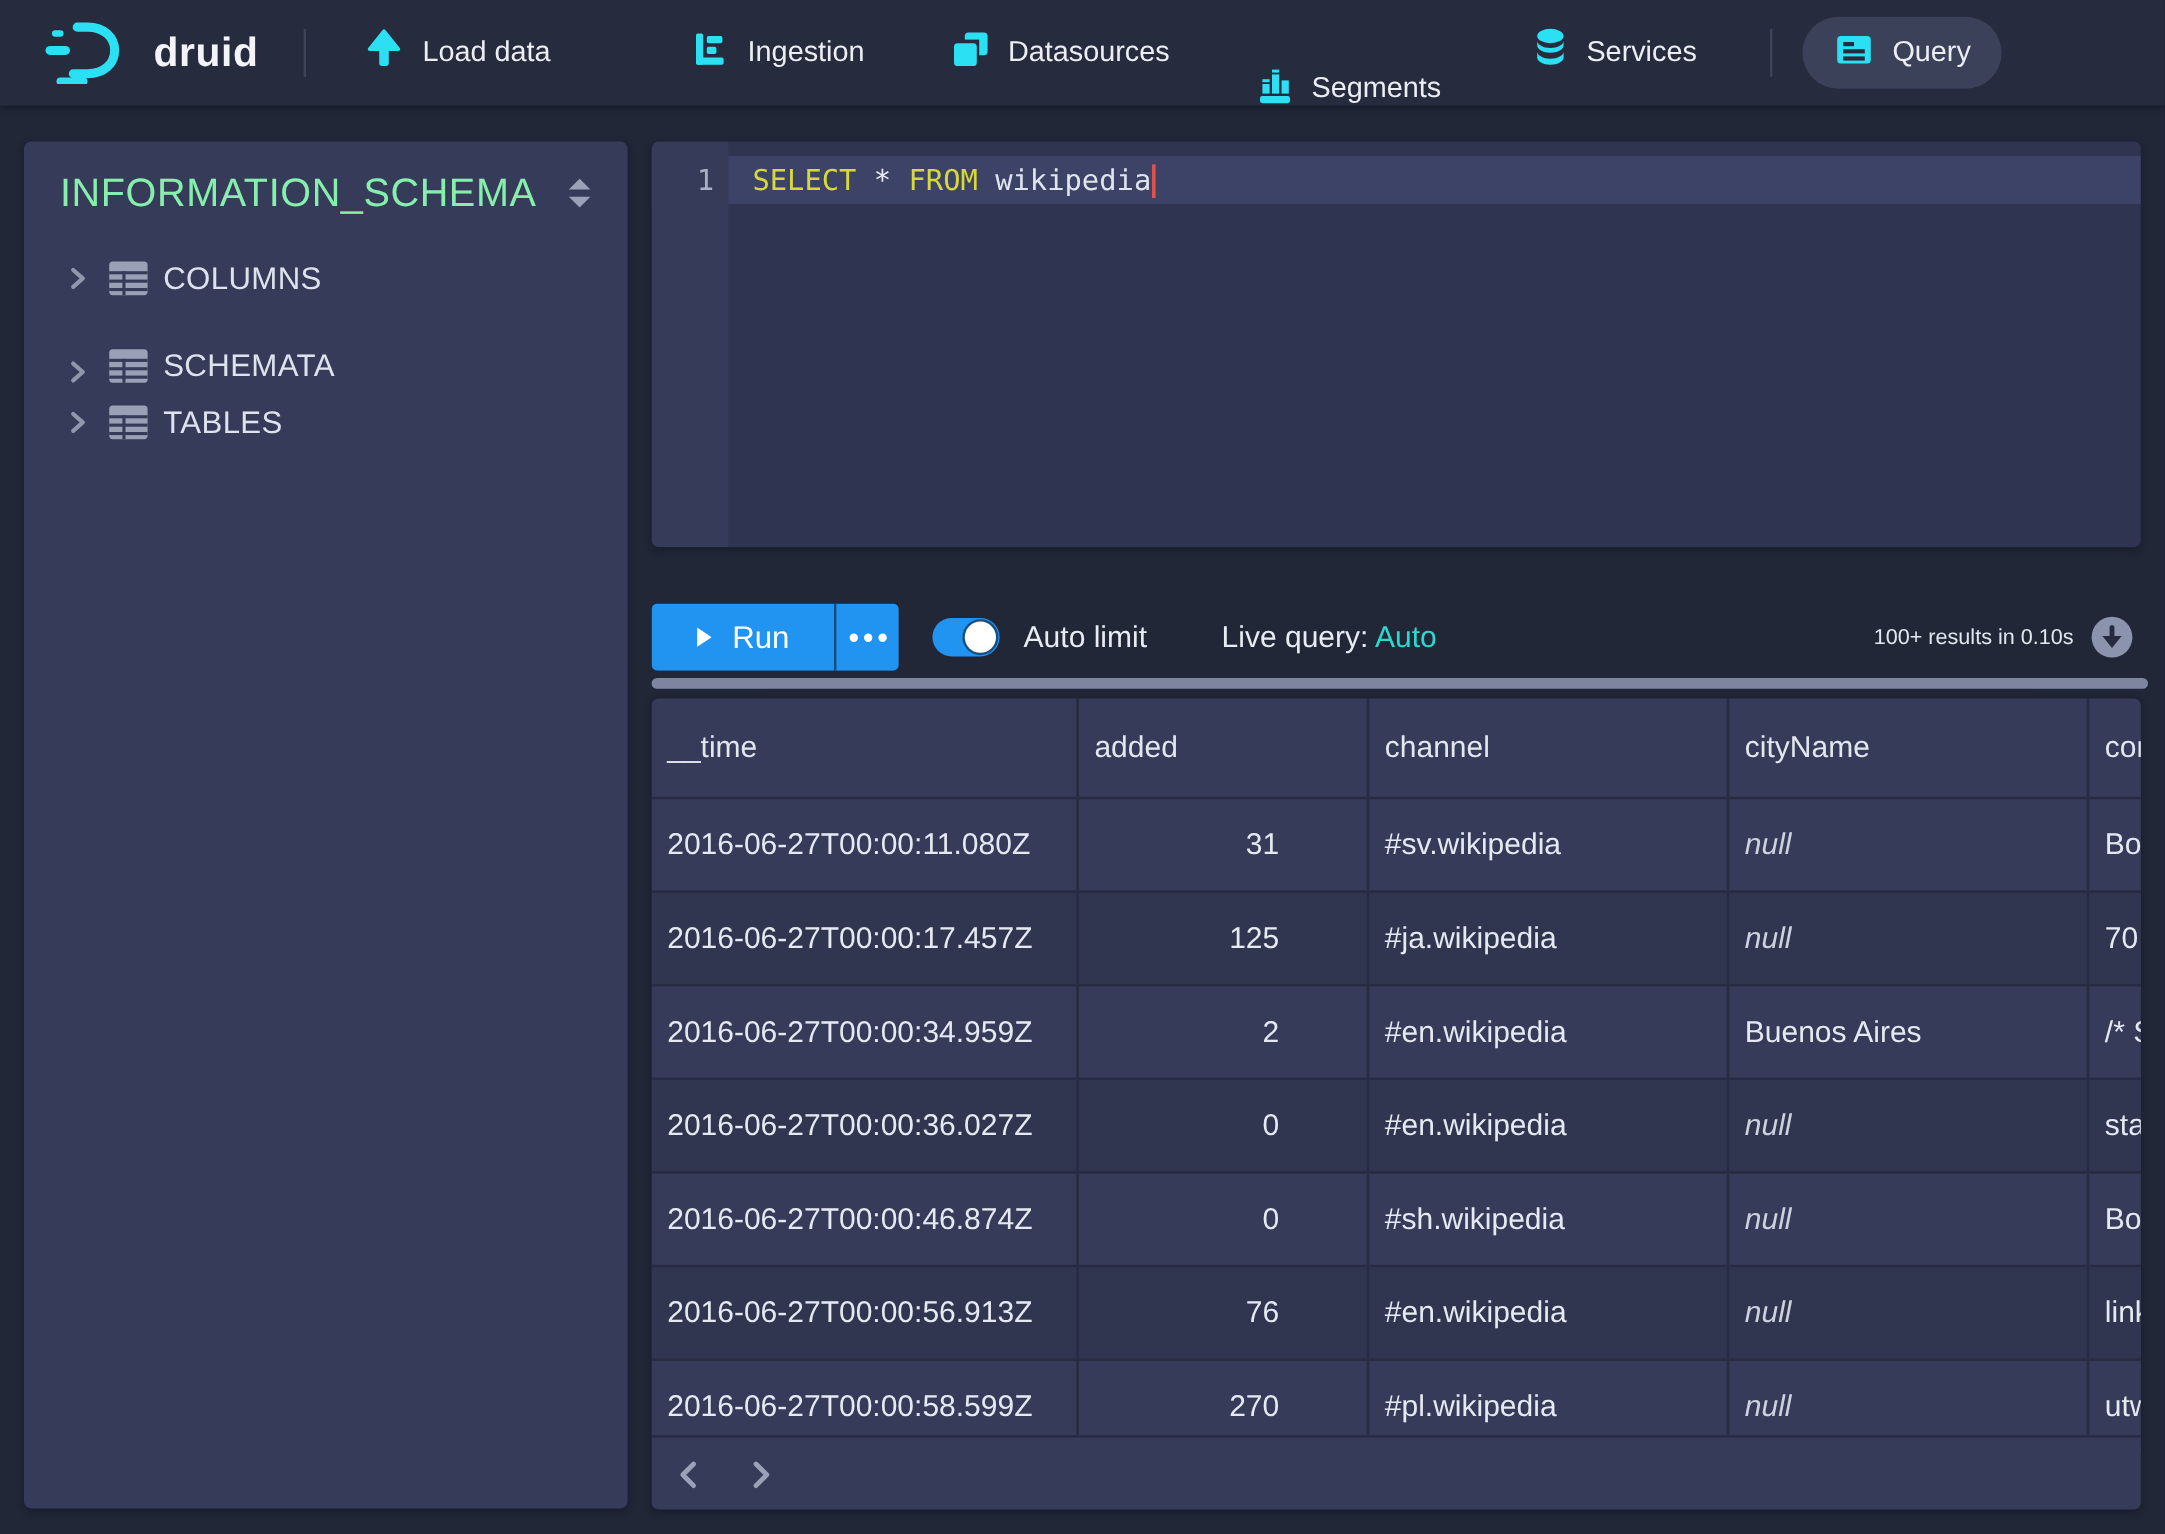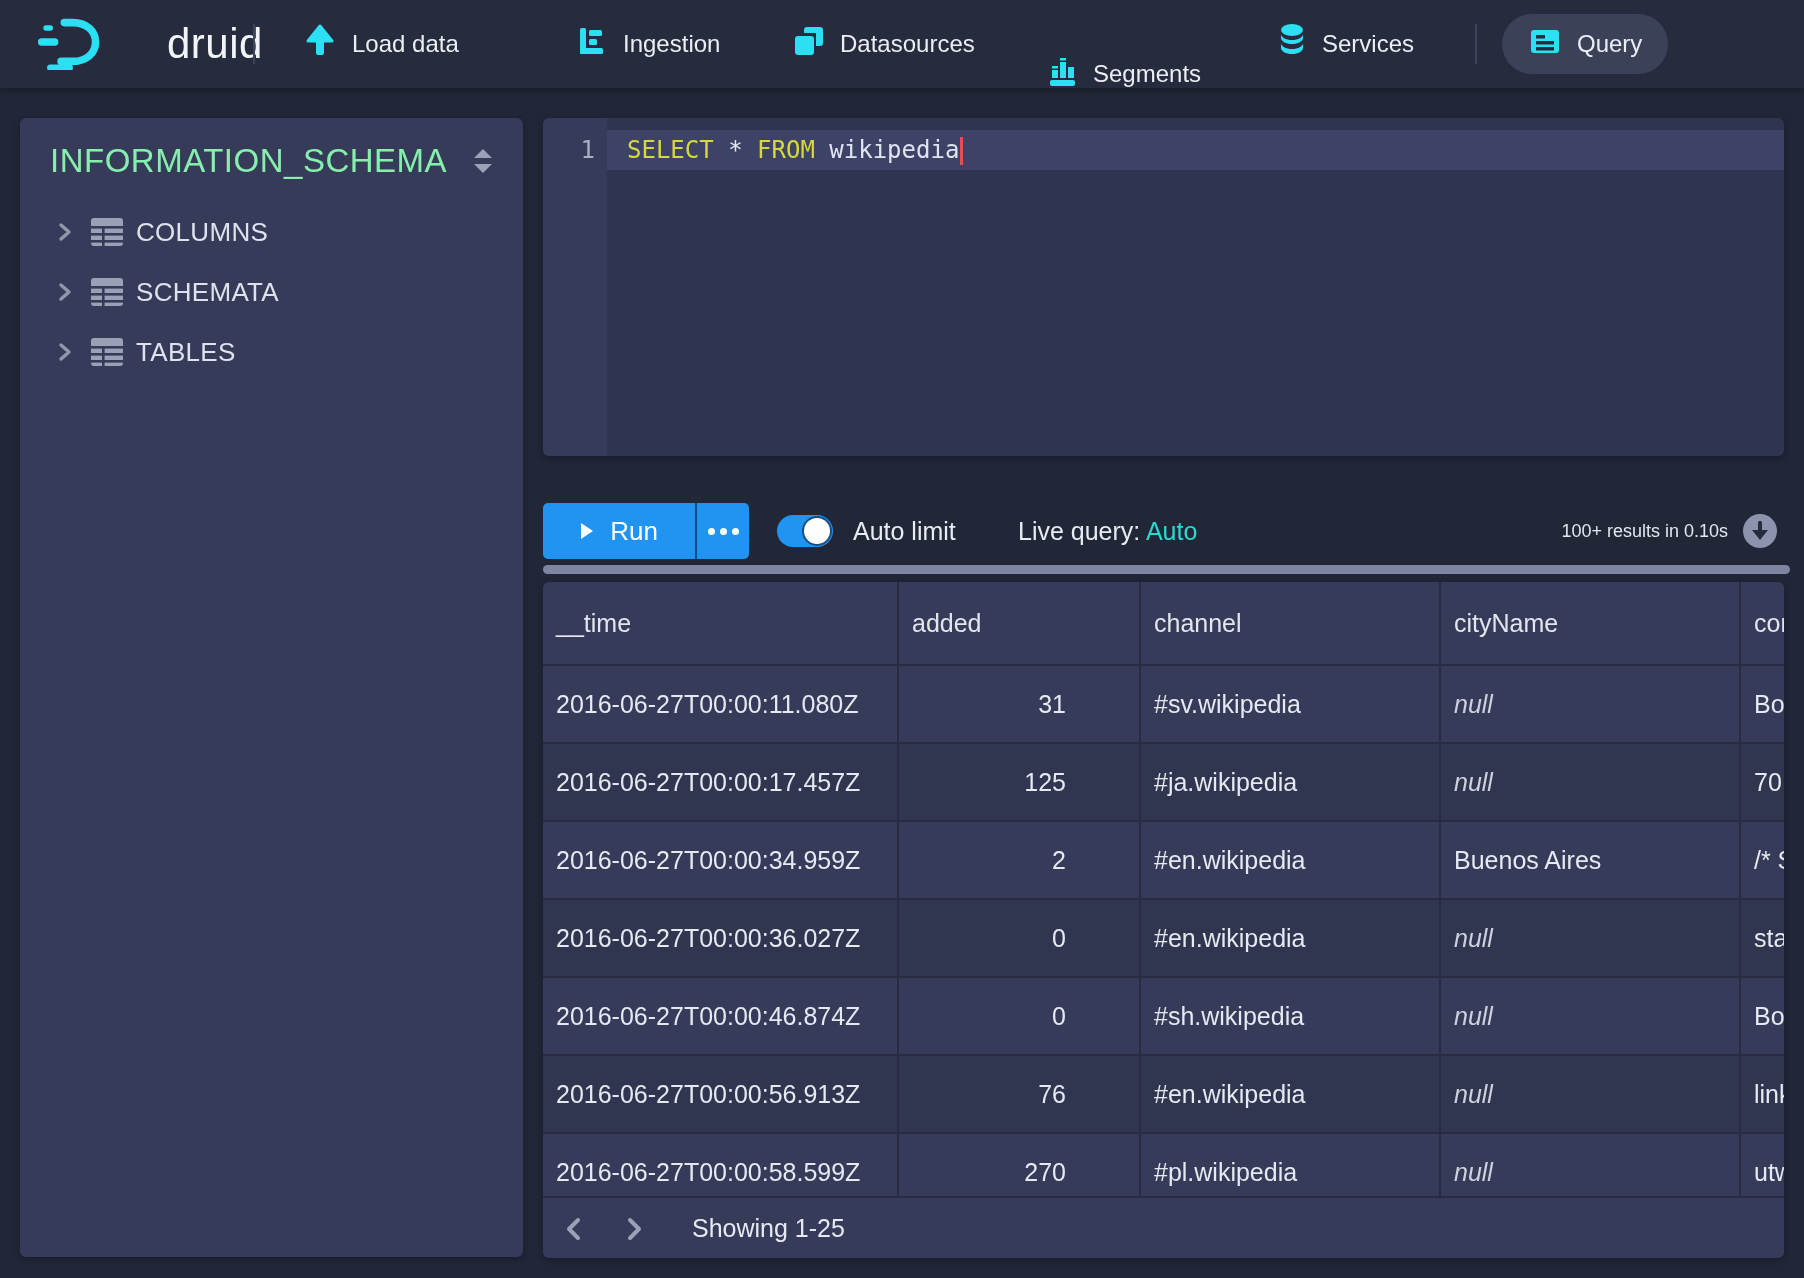--- a/index.html
+++ b/index.html
@@ -7,36 +7,36 @@
   .app {
     position:relative; width:1804px; height:1278px; overflow:hidden;
     background:#222738;
     font-family:"Liberation Sans","DejaVu Sans",sans-serif;
     color:#e6e9f1;
   }
   
   .navbar { position:absolute; left:0; top:0; width:1804px; height:88px;
     background:#262b3e; box-shadow:0 2px 5px rgba(12,16,28,.55); z-index:5; }
   .brand { position:absolute; left:36px; top:0; height:88px; display:flex; align-items:center; gap:16px; cursor:pointer; }
-  .brand-text { font-size:42px; font-weight:400; color:#f2f4f8; letter-spacing:.5px;margin-left:39px; }
+  .brand-text { font-size:34px; font-weight:700; color:#f2f4f8; letter-spacing:.5px; }
   .nav-sep { position:absolute; top:24px; width:2px; height:40px; background:#3d4359; }
   #sep1 { left:253px; } #sep2 { left:1475px; }
   .nav-item { position:absolute; top:0; height:88px; display:flex; align-items:center; gap:15px;
     font-size:24px; color:#eceef4; cursor:pointer; white-space:nowrap; }
   #nav-load { left:303px; } #nav-ingestion { left:576px; } #nav-datasources { left:793px; }
   #nav-segments { left:1046px;margin-top:30px; } #nav-services { left:1277px; }
   .nav-item.active { left:1502px; top:14px; height:60px; padding:0 26px; background:#3a4159; border-radius:30px; }
   
   .panel { position:absolute; background:#353b58; border-radius:6px; box-shadow:0 2px 6px rgba(10,14,26,.45); }
   
   .sidebar { left:20px; top:118px; width:503px; height:1139px; }
   .schema-title { position:absolute; left:30px; top:24px; font-size:33px; color:#86efac; letter-spacing:.5px; }
   .sort-toggle { position:absolute; left:448px; top:28px; width:30px; height:30px; cursor:pointer; display:flex; align-items:center; justify-content:center; }
   .tree-item { position:absolute; left:24px; width:440px; height:56px; display:flex; align-items:center; gap:0; cursor:pointer; }
-  #tree-0 { top:86px; } #tree-1 { top:146px; } #tree-2 { top:206px; }
+  #tree-0 { top:86px; } #tree-1 { top:146px;align-items:flex-end; } #tree-2 { top:206px; }
   .tree-chev { width:40px; display:flex; justify-content:center; }
   .tree-ic   { width:52px; display:flex; justify-content:flex-start; padding-left:6px; }
   .tree-label { font-size:26px; color:#dde2ec; letter-spacing:.3px; }
   
   .editor { left:543px; top:118px; width:1241px; height:338px; background:#2f3550; overflow:hidden; }
   .gutter { position:absolute; left:0; top:0; width:64px; height:100%; background:#353b58; }
   .active-line { position:absolute; left:0; top:12px; width:100%; height:40px; background:#3d4366; }
   .line-num { position:absolute; left:0; top:12px; width:52px; height:40px; line-height:40px; text-align:right;
     font-family:"DejaVu Sans Mono","Liberation Mono",monospace; font-size:24px; color:#a9b0c4; }
   .code-line { position:absolute; left:84px; top:12px; height:40px; line-height:40px;
@@ -362,17 +362,16 @@
       <div class="pager-btn" id="pager-prev">
         <svg width="22" height="24" viewBox="0 0 22 24">
             <polyline points="15,3 6,12 15,21" fill="none" stroke="#9aa2b8" stroke-width="4" stroke-linecap="round" stroke-linejoin="round"></polyline>
           </svg>
       </div>
       <div class="pager-btn" id="pager-next">
         <svg width="22" height="24" viewBox="0 0 22 24">
             <polyline points="7,3 16,12 7,21" fill="none" stroke="#9aa2b8" stroke-width="4" stroke-linecap="round" stroke-linejoin="round"></polyline>
           </svg>
       </div>
-      <div class="showing">Showing 1-25</div>
     </div>
   </div>
 
 </div>
 
 </body></html>

